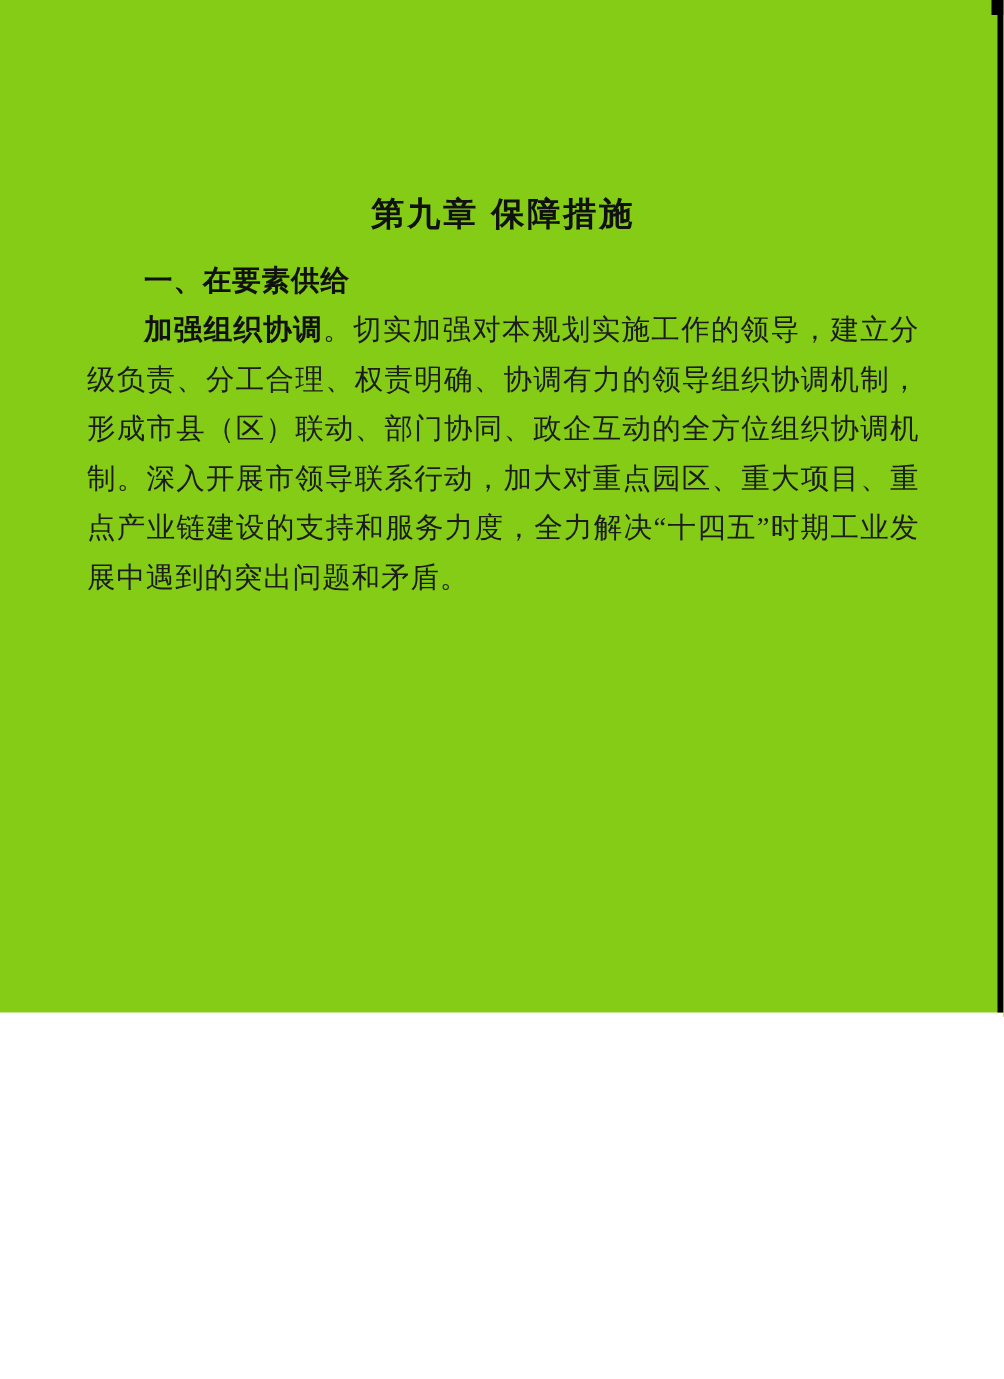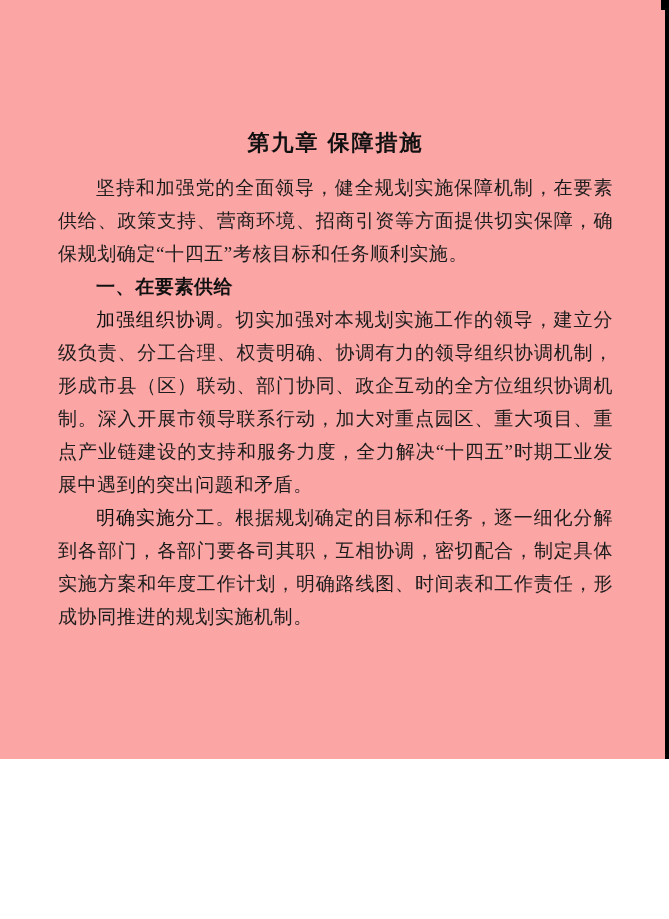--- a/index.html
+++ b/index.html
@@ -4,22 +4,22 @@
 <style>
   html, body { margin: 0; padding: 0; }
   body {
     width: 669px; height: 919px;
     background: #ffffff;
     font-family: "Liberation Serif", "DejaVu Serif", serif;
     overflow: hidden;
   }
   .page {
     position: relative;
-    width: 669px; height: 759px;
-    background: #fca5a5;
+    width: 669px; height: 675px;
+    background: #84cc16;
     color: #1c1c1c;
     overflow: hidden;
   }
   .content {
     position: absolute;
     left: 58px; top: 126px;
     width: 555px;
   }
   .doc-title {
     text-align: center;
@@ -46,21 +46,21 @@
     font-family: "Liberation Sans", "DejaVu Sans", sans-serif;
     font-weight: bold;
     font-size: 19px;
     line-height: 33px;
     letter-spacing: 0.6px;
     text-indent: 2em;
     color: #111;
   }
   .lead {
     font-family: "Liberation Sans", "DejaVu Sans", sans-serif;
-    font-weight: normal;
+    font-weight: bold;
     color: #111;
   }
   .page-number {
     position: absolute;
     right: 83px;
     top: 828px;
     font-size: 15px;
     letter-spacing: 1px;
     color: #222;
   }
@@ -91,27 +91,25 @@
 </style>
 </head>
 <body>
 
 <div class="page">
 
   <div class="content">
 
     <h1 class="doc-title">第九章 保障措施</h1>
 
-    <p class="para">坚持和加强党的全面领导，健全规划实施保障机制，在要素供给、政策支持、营商环境、招商引资等方面提供切实保障，确保规划确定“十四五”考核目标和任务顺利实施。</p>
 
     <h2 class="section-heading">一、在要素供给</h2>
 
     <p class="para"><span class="lead">加强组织协调</span><span>。切实加强对本规划实施工作的领导，建立分级负责、分工合理、权责明确、协调有力的领导组织协调机制，形成市县（区）联动、部门协同、政企互动的全方位组织协调机制。深入开展市领导联系行动，加大对重点园区、重大项目、重点产业链建设的支持和服务力度，全力解决“十四五”时期工业发展中遇到的突出问题和矛盾。</span></p>
 
-    <p class="para"><span class="lead">明确实施分工</span><span>。根据规划确定的目标和任务，逐一细化分解到各部门，各部门要各司其职，互相协调，密切配合，制定具体实施方案和年度工作计划，明确路线图、时间表和工作责任，形成协同推进的规划实施机制。</span></p>
 
 
   </div>
 
   <div class="page-number">86</div>
 
   <div class="scan-bar-right"></div>
   <div class="scan-bar-notch"></div>
   <div class="bottom-rule"></div>
   <div class="bottom-strip"></div>

